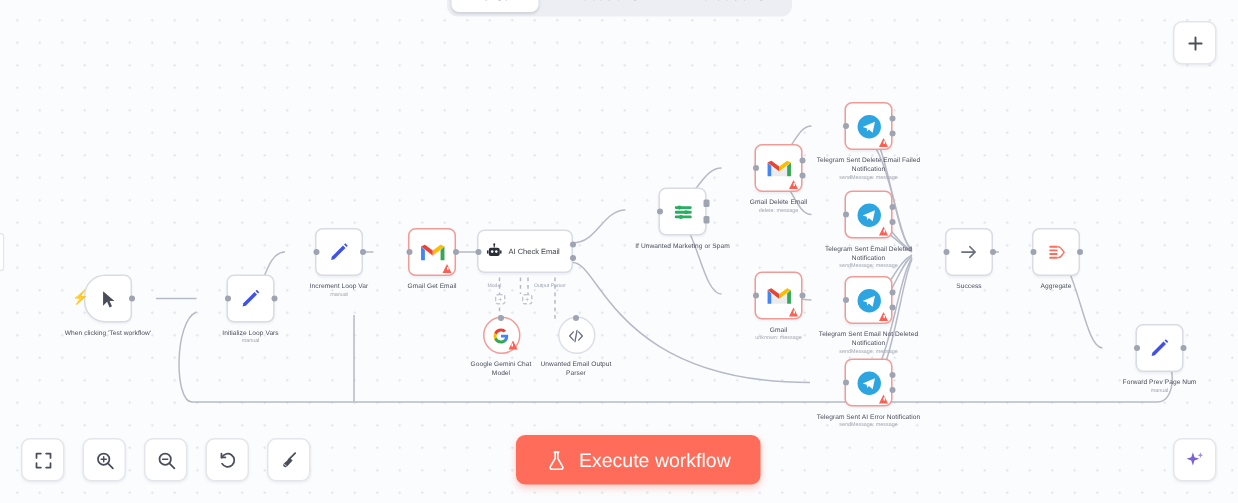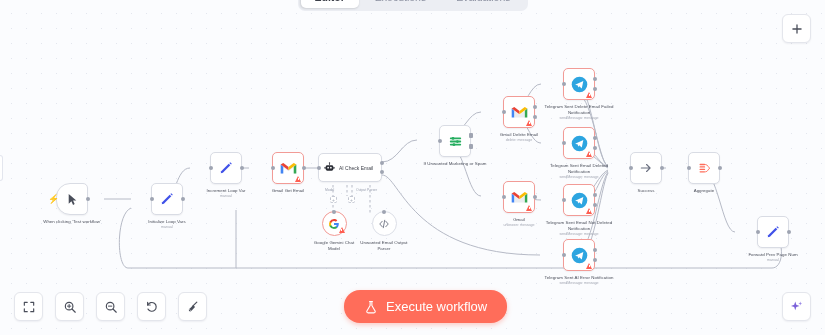--- a/index.html
+++ b/index.html
@@ -68,21 +68,21 @@
   #bottom-tools .sqbtn { position: relative; top: 0; left: 0; }
 
   
   #execute-btn {
     position: absolute;
     left: 344px; top: 290px;
     height: 33px;
     background: #ff6d5a;
     color: #fff;
     border: none;
-    border-radius: 16px;
+    border-radius: 6px;
     display: flex; align-items: center; gap: 8px;
     padding: 0 20px;
     font-size: 13px;
     font-family: "Liberation Sans", sans-serif;
     font-weight: 400;
     box-shadow: 0 2px 5px rgba(255,109,90,.35);
     z-index: 30;
     cursor: pointer;
   }
   

